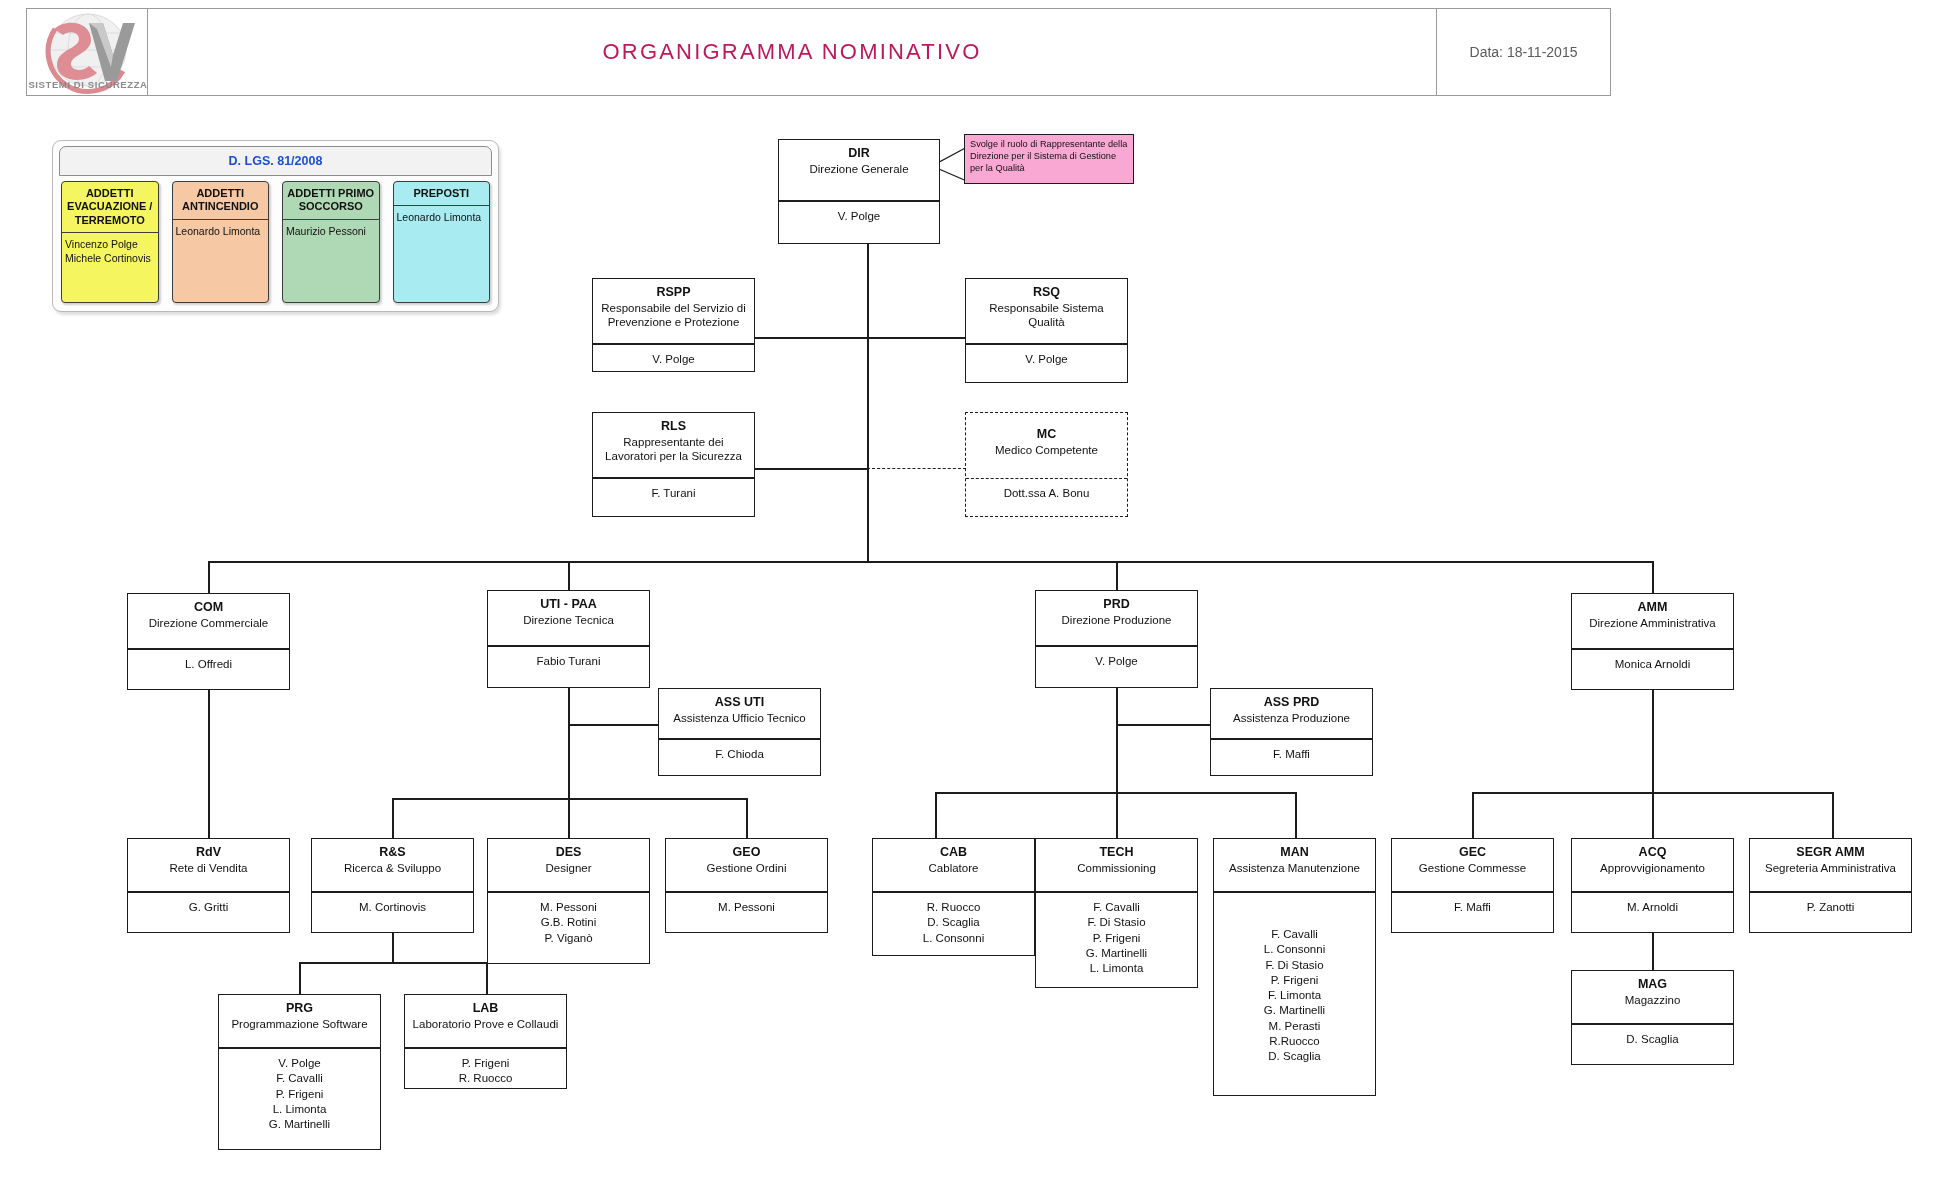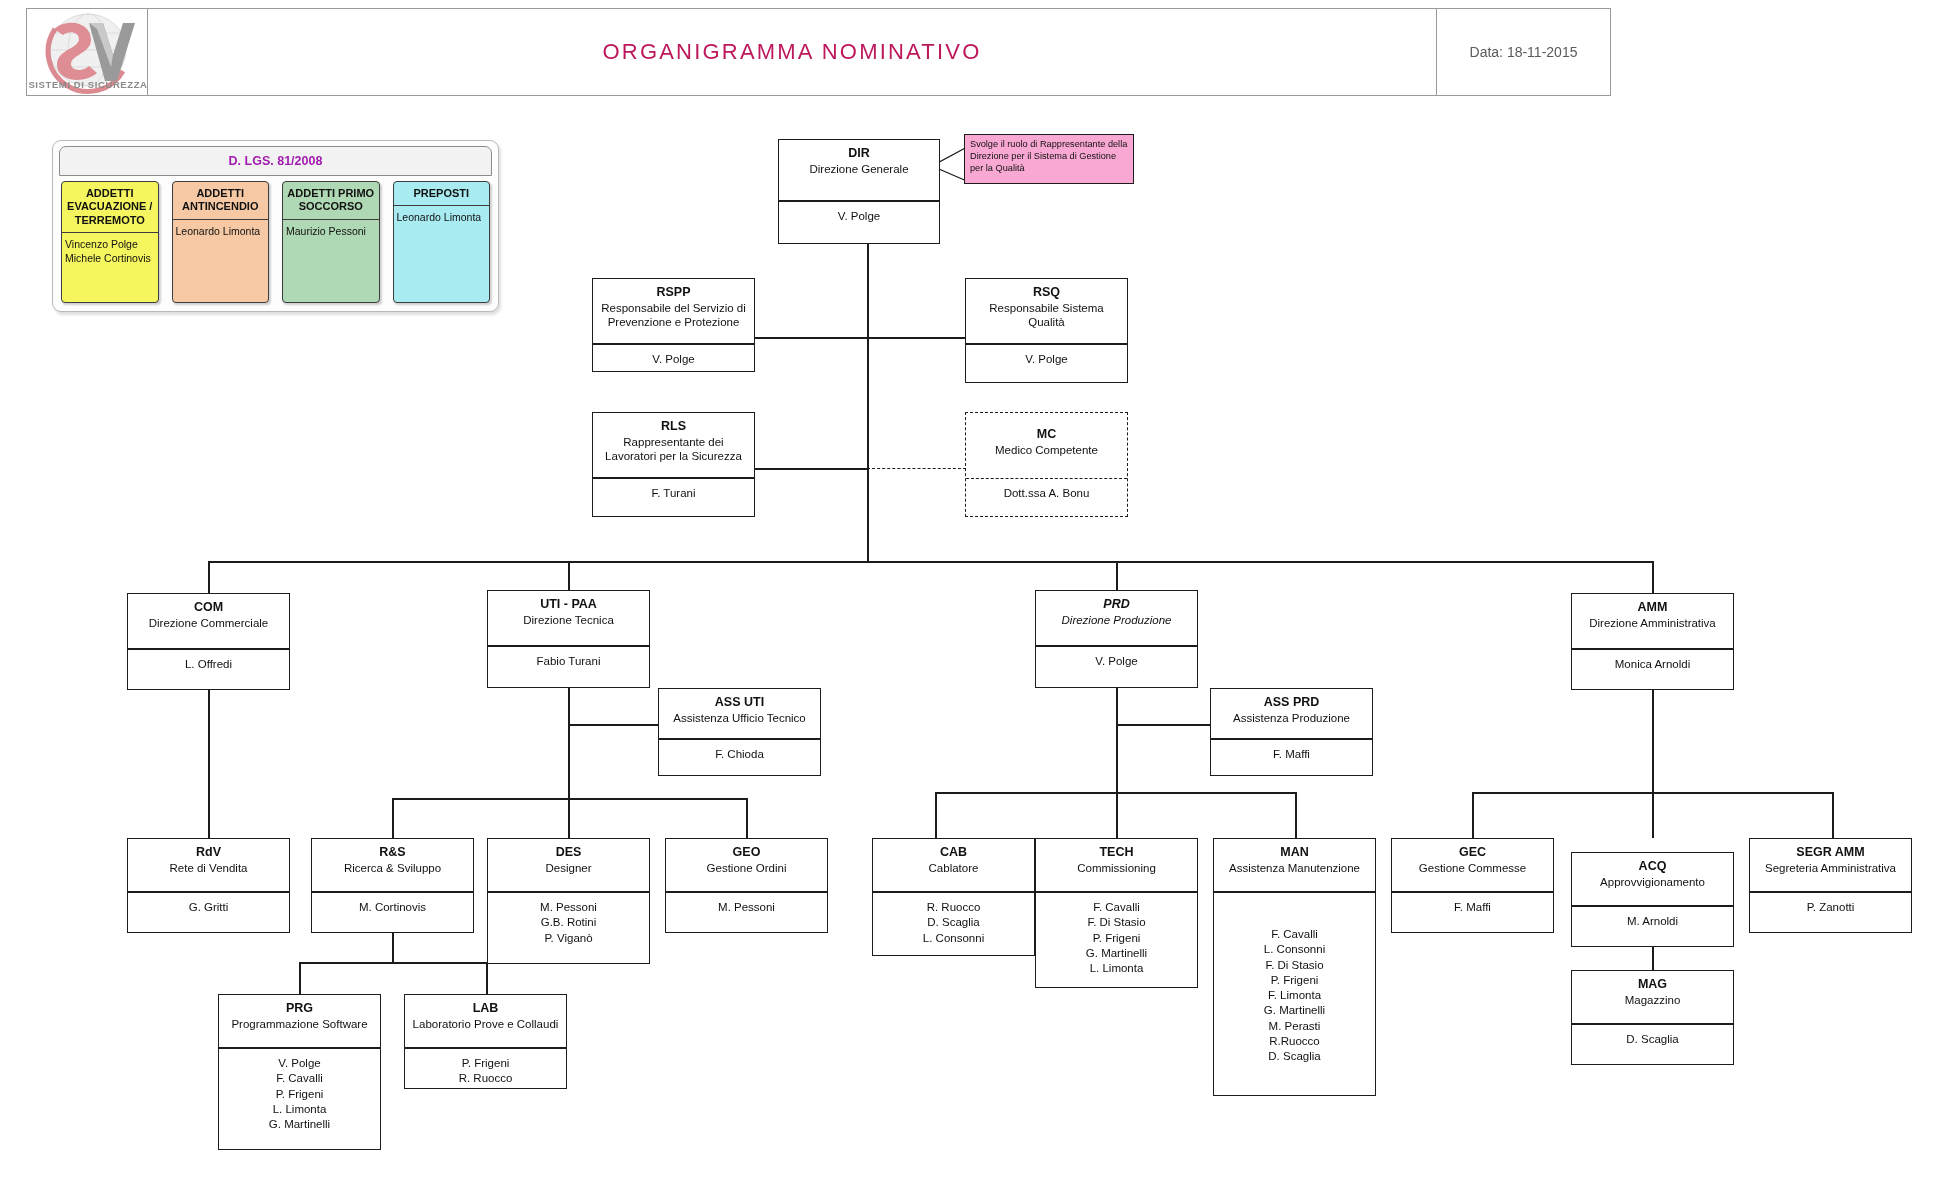--- a/index.html
+++ b/index.html
@@ -28,21 +28,21 @@
   
   #legend{
     position:absolute;left:52px;top:140px;width:447px;height:172px;
     box-sizing:border-box;border:1px solid #b9b9b9;border-radius:9px;background:#fdfdfd;
     box-shadow:2px 3px 3px rgba(0,0,0,.13);
   }
   #legend-title{
     position:absolute;left:6px;top:5px;right:6px;height:30px;
     box-sizing:border-box;border:1px solid #8c8c8c;border-radius:7px 7px 0 0;
     background:#f2f2f2;border-bottom:1px solid #8c8c8c;
-    font-size:12.5px;font-weight:bold;text-align:center;line-height:29px;color:#a21caf;
+    font-size:12.5px;font-weight:bold;text-align:center;line-height:29px;color:#1d4ed8;
   }
   #legend-row{position:absolute;left:8px;top:40px;right:8px;height:122px;display:flex;gap:13px;}
   .lg-card{
     flex:1;box-sizing:border-box;border:1px solid #3d3d3d;border-radius:4px;
     display:flex;flex-direction:column;overflow:hidden;
     box-shadow:1.5px 2px 2px rgba(0,0,0,.18);
   }
   .lg-head{
     border-bottom:1px solid #3d3d3d;font-size:11px;font-weight:bold;text-align:center;
     padding:5px 2px 5px;line-height:1.22;color:#111;
@@ -262,21 +262,21 @@
     <div class="n-head" style="height:56px;">
       <span class="n-code">UTI - PAA</span>
       <span class="n-desc">Direzione Tecnica</span>
     </div>
     <div class="n-body">
       <div>Fabio Turani</div>
     </div>
   </div>
 
   <div class="node" style="left:1035px;top:590px;width:163px;height:98px;">
-    <div class="n-head" style="height:56px;font-style:italic;">
+    <div class="n-head" style="height:56px;">
       <span class="n-code">PRD</span>
       <span class="n-desc">Direzione Produzione</span>
     </div>
     <div class="n-body">
       <div>V. Polge</div>
     </div>
   </div>
 
   <div class="node" style="left:1571px;top:593px;width:163px;height:97px;">
     <div class="n-head" style="height:56px;">
@@ -422,21 +422,21 @@
   <div class="node" style="left:1391px;top:838px;width:163px;height:95px;">
     <div class="n-head" style="height:54px;">
       <span class="n-code">GEC</span>
       <span class="n-desc">Gestione Commesse</span>
     </div>
     <div class="n-body">
       <div>F. Maffi</div>
     </div>
   </div>
 
-  <div class="node" style="left:1571px;top:838px;width:163px;height:95px;margin-top:14px;">
+  <div class="node" style="left:1571px;top:838px;width:163px;height:95px;">
     <div class="n-head" style="height:54px;">
       <span class="n-code">ACQ</span>
       <span class="n-desc">Approvvigionamento</span>
     </div>
     <div class="n-body">
       <div>M. Arnoldi</div>
     </div>
   </div>
 
   <div class="node" style="left:1749px;top:838px;width:163px;height:95px;">

